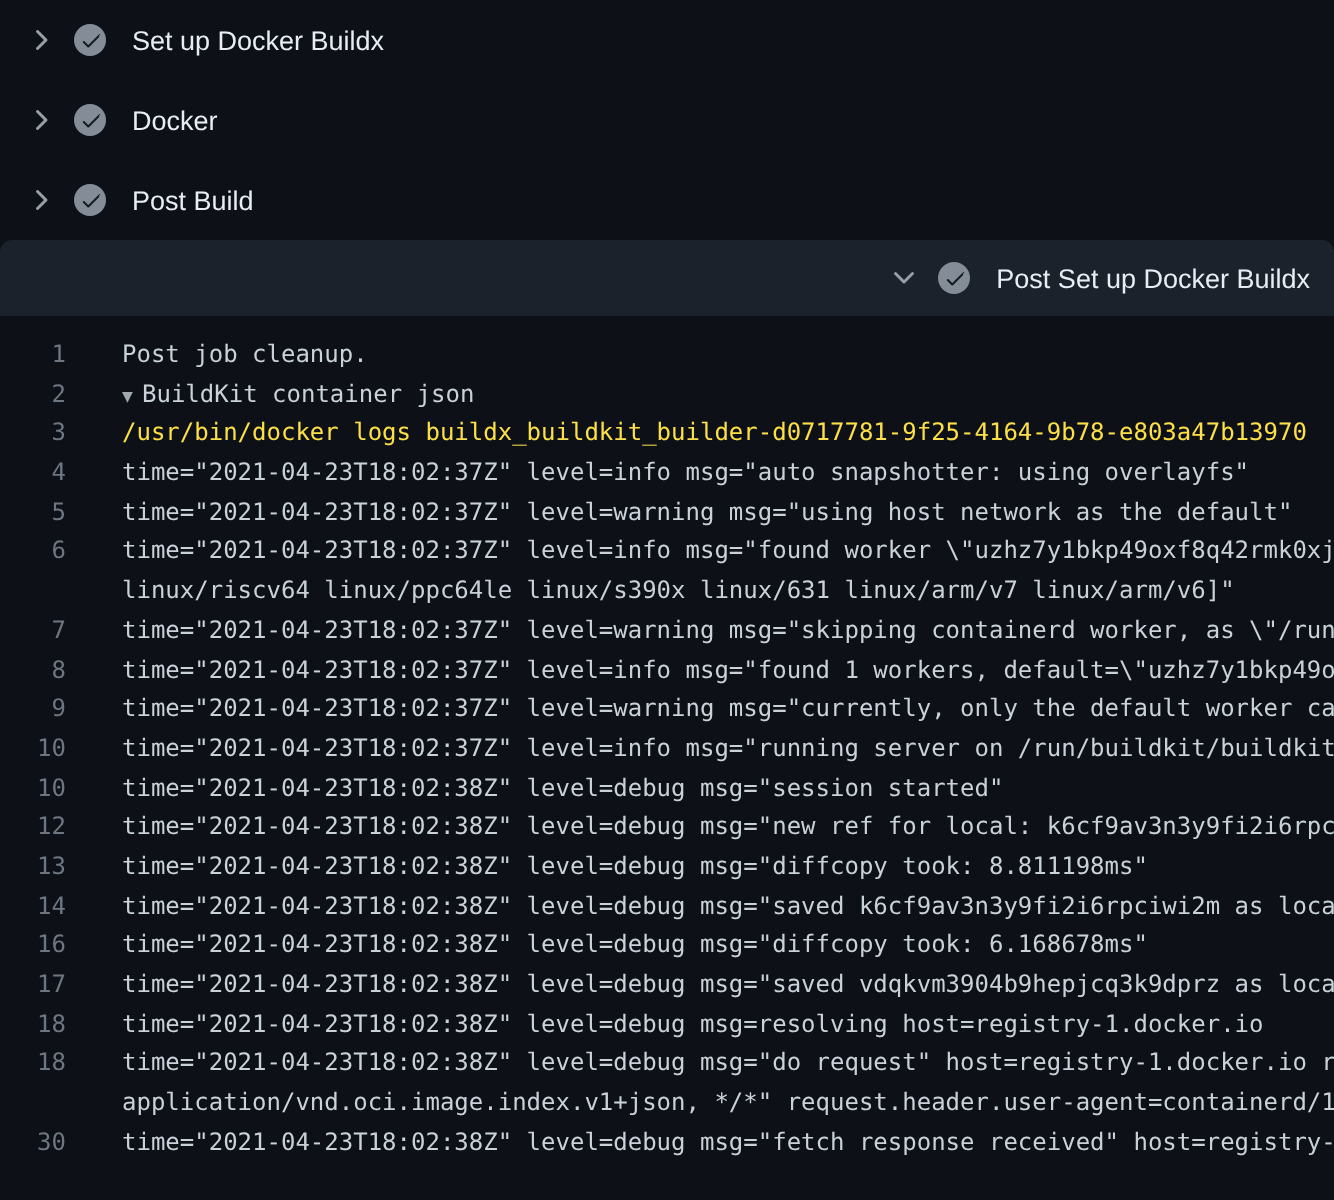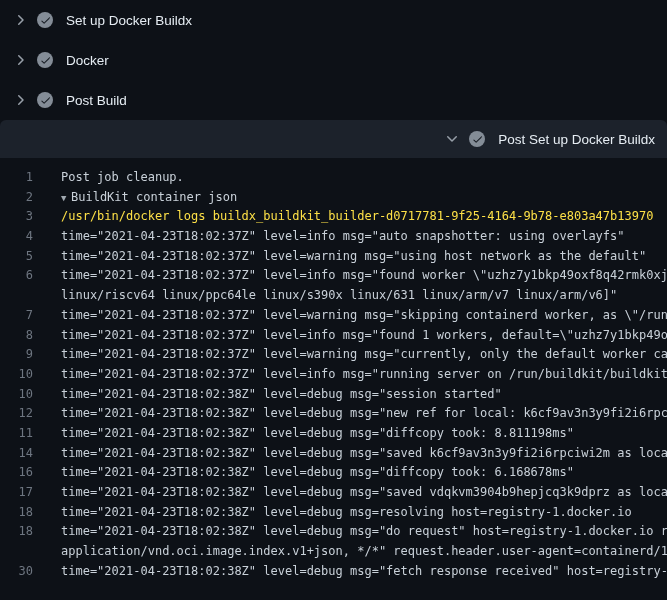--- a/index.html
+++ b/index.html
@@ -204,21 +204,21 @@
     <span class="ln">10</span>
     <span class="lc">time="2021-04-23T18:02:38Z" level=debug msg="session started"</span>
   </div>
 
   <div class="log-row indent">
     <span class="ln">12</span>
     <span class="lc">time="2021-04-23T18:02:38Z" level=debug msg="new ref for local: k6cf9av3n3y9fi2i6rpc</span>
   </div>
 
   <div class="log-row indent">
-    <span class="ln">11</span>
+    <span class="ln">13</span>
     <span class="lc">time="2021-04-23T18:02:38Z" level=debug msg="diffcopy took: 8.811198ms"</span>
   </div>
 
   <div class="log-row indent">
     <span class="ln">14</span>
     <span class="lc">time="2021-04-23T18:02:38Z" level=debug msg="saved k6cf9av3n3y9fi2i6rpciwi2m as loca</span>
   </div>
 
 
   <div class="log-row indent">

